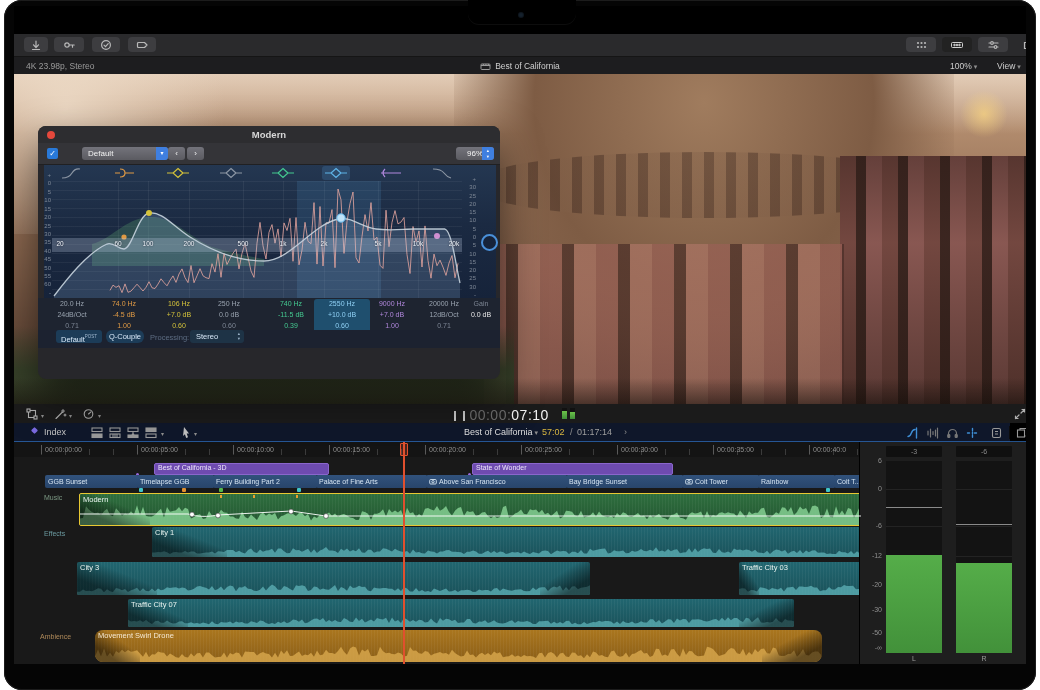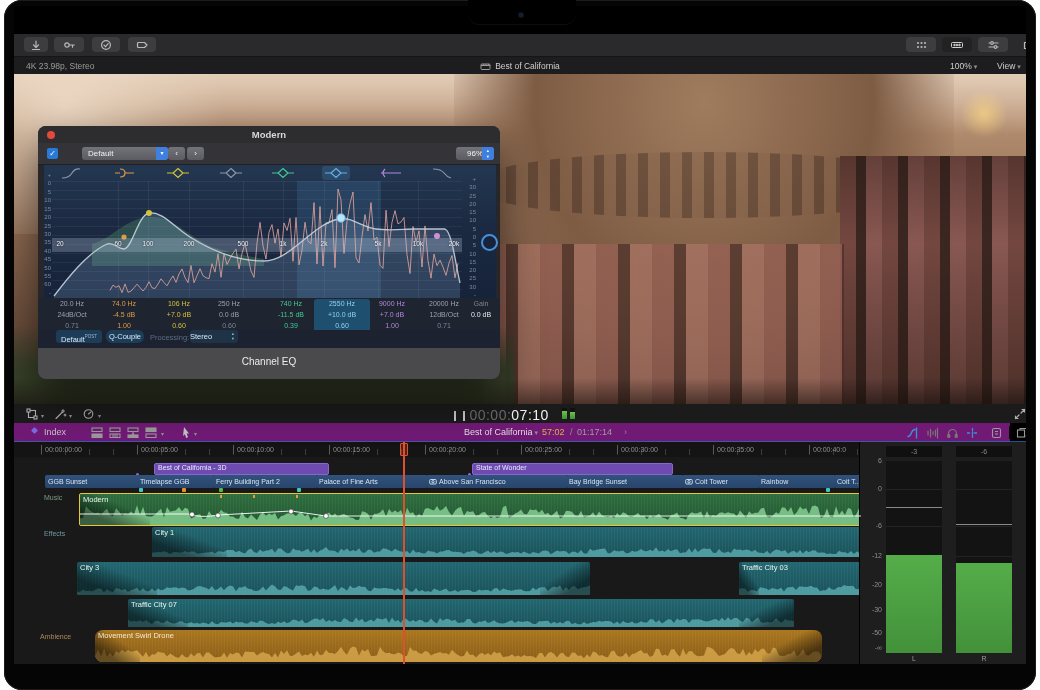--- a/index.html
+++ b/index.html
@@ -51,21 +51,21 @@
   .ftick{position:absolute;top:59px;transform:translateX(-50%);font-size:6.5px;color:#eef3f8;text-shadow:0 0 2px #223;}
   .bicon{position:absolute;top:1px;width:28px;height:14px;display:flex;align-items:center;justify-content:center;}
   .valcol{position:absolute;width:52px;text-align:center;font-size:7px;line-height:11px;}
   .ctlbtn{position:absolute;height:13px;background:#1c3c58;border-radius:3px;color:#d8e8f8;font-size:7.5px;
           line-height:13px;text-align:center;}
   .eqfooter{position:absolute;left:0;right:0;bottom:0;height:31px;background:#4a4a4c;border-radius:0 0 8px 8px;
             color:#ececec;font-size:10px;text-align:center;line-height:28px;}
 
   
   .toolsrow{position:absolute;left:0;right:0;top:398px;height:19px;background:#1b1b1b;}
-  .tlbar{position:absolute;left:0;right:16px;top:417px;height:19px;background:#701a75;font-size:9px;color:#c4c4c4;}
+  .tlbar{position:absolute;left:0;right:16px;top:417px;height:19px;background:#0f172a;font-size:9px;color:#c4c4c4;}
   .tlbar-line{position:absolute;left:0;right:0;top:435px;height:1px;background:#2f6cb8;opacity:.75;}
   .tc-dim{color:#6d6d6d;}
   .tc-val{color:#f2f2f2;}
   .pbars{display:inline-block;width:7px;height:10px;border-left:2px solid #c9c9c9;border-right:2px solid #c9c9c9;vertical-align:-1px;}
 
   
   .timeline{position:absolute;left:0;right:0;top:436px;bottom:0;background:#191919;}
   .ruler{position:absolute;left:0;right:166px;top:0;height:15px;background:#141414;}
   .rl{position:absolute;top:3px;font-size:7px;color:#8f8f8f;border-left:1px solid #5a5a5a;padding-left:3px;line-height:9px;}
   .mticks{position:absolute;top:7px;height:6px;background:repeating-linear-gradient(90deg,#3b3b3b 0 1px,transparent 1px 24px);}
@@ -367,24 +367,23 @@
        <div class="valcol" style="left:426px;width:34px;">
               <div style="color:#7d8694;">Gain</div>
               <div style="color:#e8e8e8;">0.0 dB</div>
             </div>
      </div>
 
      <div class="abs" style="left:0;top:204px;width:462px;height:18px;background:#1c2230;">
        <span class="ctlbtn" style="left:18px;width:46px;"><span>Default</span><sup style="font-size:4.5px;color:#9fb6cc;">POST</sup></span>
        <span class="ctlbtn" style="left:68px;width:38px;border-radius:6px;"><span>Q-Couple</span></span>
        <span class="abs" style="left:112px;top:3px;font-size:7.5px;color:#5d6c82;">Processing:</span>
-       <span class="ctlbtn" style="left:152px;width:48px;background:#1e3346;text-align:left;"><span>Stereo</span><span class="abs" style="right:4px;top:2px;font-size:4.5px;line-height:4.5px;color:#9fb6cc;">▴<br>▾</span></span>
-     </div>
-
-     <div class="eqfooter"><span>Channel EQ</span></div>
+       <span class="ctlbtn" style="left:152px;width:48px;background:#1e3346;text-align:left;padding-left:6px;"><span>Stereo</span><span class="abs" style="right:4px;top:2px;font-size:4.5px;line-height:4.5px;color:#9fb6cc;">▴<br>▾</span></span>
+     </div>
+
    </div>
 
    <div class="toolsrow">
      <span class="abs" style="left:12px;top:4px;">
             <svg class="ic" width="13" height="12" viewBox="0 0 13 12" stroke="#b0b0b0" fill="none" stroke-width="1.1">
               <rect x="2.5" y="2.5" width="7" height="7"></rect>
               <rect x="1" y="1" width="3" height="3" fill="#1b1b1b"></rect>
               <rect x="8" y="8" width="3" height="3" fill="#1b1b1b"></rect>
             </svg>
           </span>

